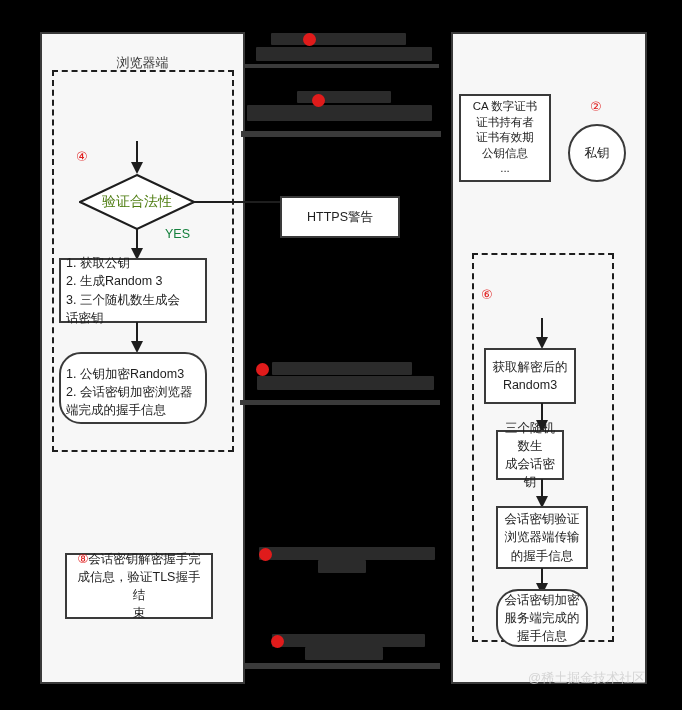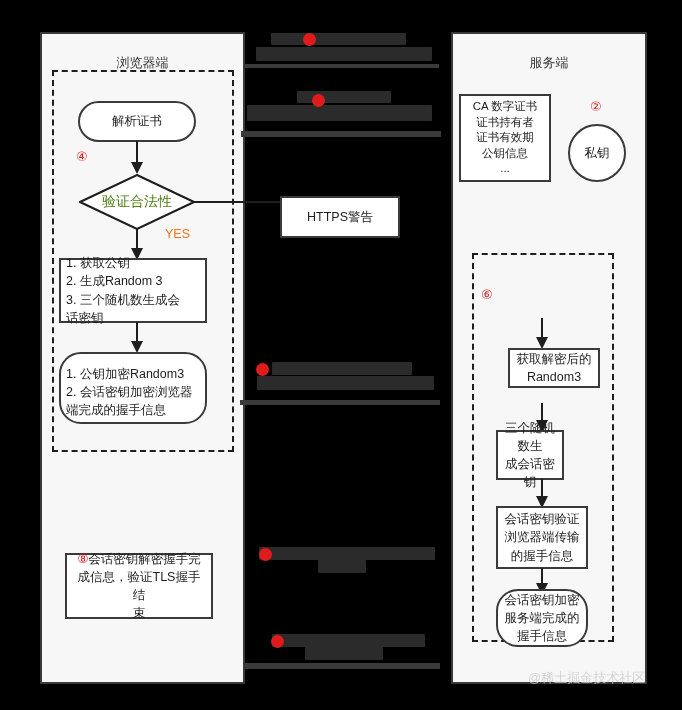--- a/index.html
+++ b/index.html
@@ -33,21 +33,21 @@
     position:absolute;inset:0;
   }
   .diamond .dlabel{
     position:absolute;inset:0;display:flex;align-items:center;justify-content:center;
     font-size:14px;color:#4d7c0f;
   }
   .marker{
     position:absolute;color:#e02020;font-size:13px;line-height:1;
   }
   .label{
-    position:absolute;font-size:12.5px;color:#f97316;
+    position:absolute;font-size:12.5px;color:#15803d;
   }
   .conn{position:absolute;}
   .redact{
     position:absolute;background:#2b2b2b;border-radius:1px;
   }
   .redact-line{position:absolute;background:#3a3a3a;}
   .reddot{
     position:absolute;width:13px;height:13px;border-radius:50%;background:#e01b1b;
   }
   .watermark{
@@ -61,23 +61,20 @@
 
 <div id="canvas">
 
   <div class="panel" style="left:40px;top:32px;width:205px;height:652px;"></div>
   <div class="panel-title" style="left:40px;top:54px;width:205px;">浏览器端</div>
 
   <div class="dashed" style="left:52px;top:70px;width:182px;height:382px;"></div>
 
   <div class="marker" style="left:76px;top:150px;">④</div>
 
-  <div class="node rounded" style="left:78px;top:101px;width:118px;height:41px;">
-    <span class="txt">解析证书</span>
-  </div>
 
   <svg class="conn" style="left:126px;top:141px;" width="22" height="34">
     <line x1="11" y1="0" x2="11" y2="23" stroke="#1e1e1e" stroke-width="2"></line>
     <polygon points="11,33 5,21 17,21" fill="#1e1e1e"></polygon>
   </svg>
 
   <div class="diamond" style="left:79px;top:174px;width:116px;height:56px;">
     <svg class="dshape" viewBox="0 0 116 56" preserveAspectRatio="none">
       <polygon points="58,1 115,28 58,55 1,28" fill="#ffffff" stroke="#1e1e1e" stroke-width="2"></polygon>
     </svg>
@@ -141,21 +138,20 @@
   <div class="redact" style="left:259px;top:547px;width:176px;height:13px;"></div>
   <div class="redact" style="left:318px;top:560px;width:48px;height:13px;"></div>
   <div class="reddot" style="left:259px;top:548px;"></div>
 
   <div class="redact" style="left:272px;top:634px;width:153px;height:13px;"></div>
   <div class="redact" style="left:305px;top:647px;width:78px;height:13px;"></div>
   <div class="reddot" style="left:271px;top:635px;"></div>
   <div class="redact-line" style="left:244px;top:663px;width:196px;height:6px;"></div>
 
   <div class="panel" style="left:451px;top:32px;width:196px;height:652px;"></div>
-  <div class="panel-title" style="left:451px;top:54px;width:196px;">服务端</div>
 
   <div class="node" style="left:459px;top:94px;width:92px;height:88px;">
     <span class="txt" style="font-size:11.5px;line-height:1.35;">CA 数字证书
 证书持有者
 证书有效期
 公钥信息
 ...</span>
   </div>
 
   <div class="marker" style="left:590px;top:100px;">②</div>
@@ -167,21 +163,21 @@
   <div class="dashed" style="left:472px;top:253px;width:142px;height:389px;"></div>
 
   <div class="marker" style="left:481px;top:288px;">⑥</div>
 
 
   <svg class="conn" style="left:531px;top:318px;" width="22" height="32">
     <line x1="11" y1="0" x2="11" y2="21" stroke="#1e1e1e" stroke-width="2"></line>
     <polygon points="11,31 5,19 17,19" fill="#1e1e1e"></polygon>
   </svg>
 
-  <div class="node" style="left:508px;top:348px;width:92px;height:40px;">
+  <div class="node" style="left:484px;top:348px;width:92px;height:56px;">
     <span class="txt">获取解密后的
 Random3</span>
   </div>
 
   <svg class="conn" style="left:531px;top:403px;" width="22" height="30">
     <line x1="11" y1="0" x2="11" y2="19" stroke="#1e1e1e" stroke-width="2"></line>
     <polygon points="11,29 5,17 17,17" fill="#1e1e1e"></polygon>
   </svg>
 
   <div class="node" style="left:496px;top:430px;width:68px;height:50px;">

